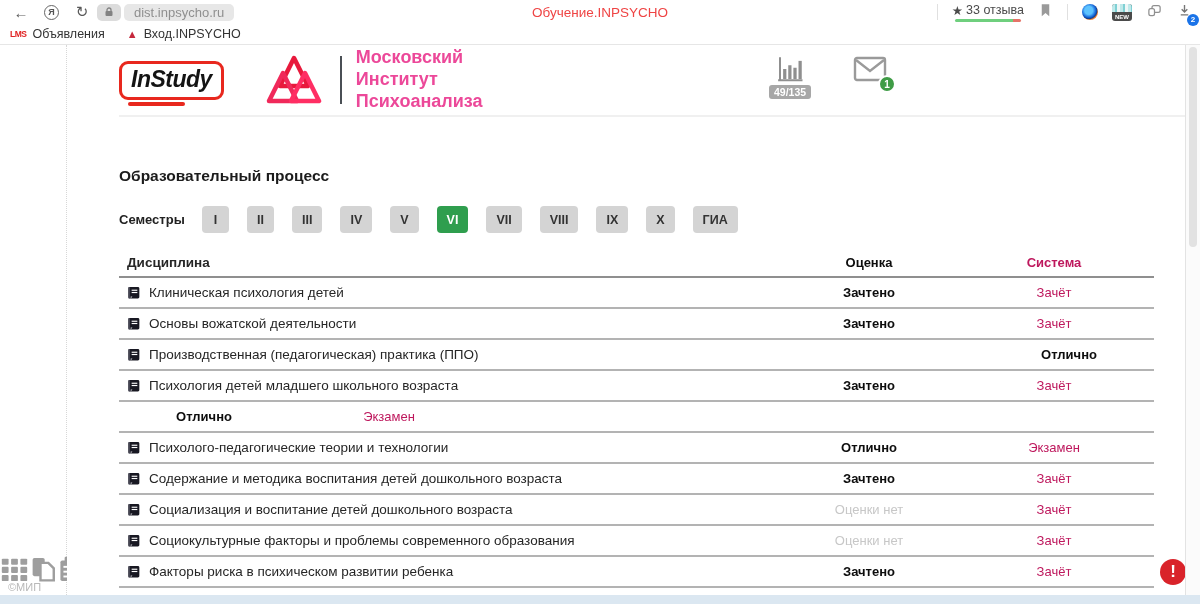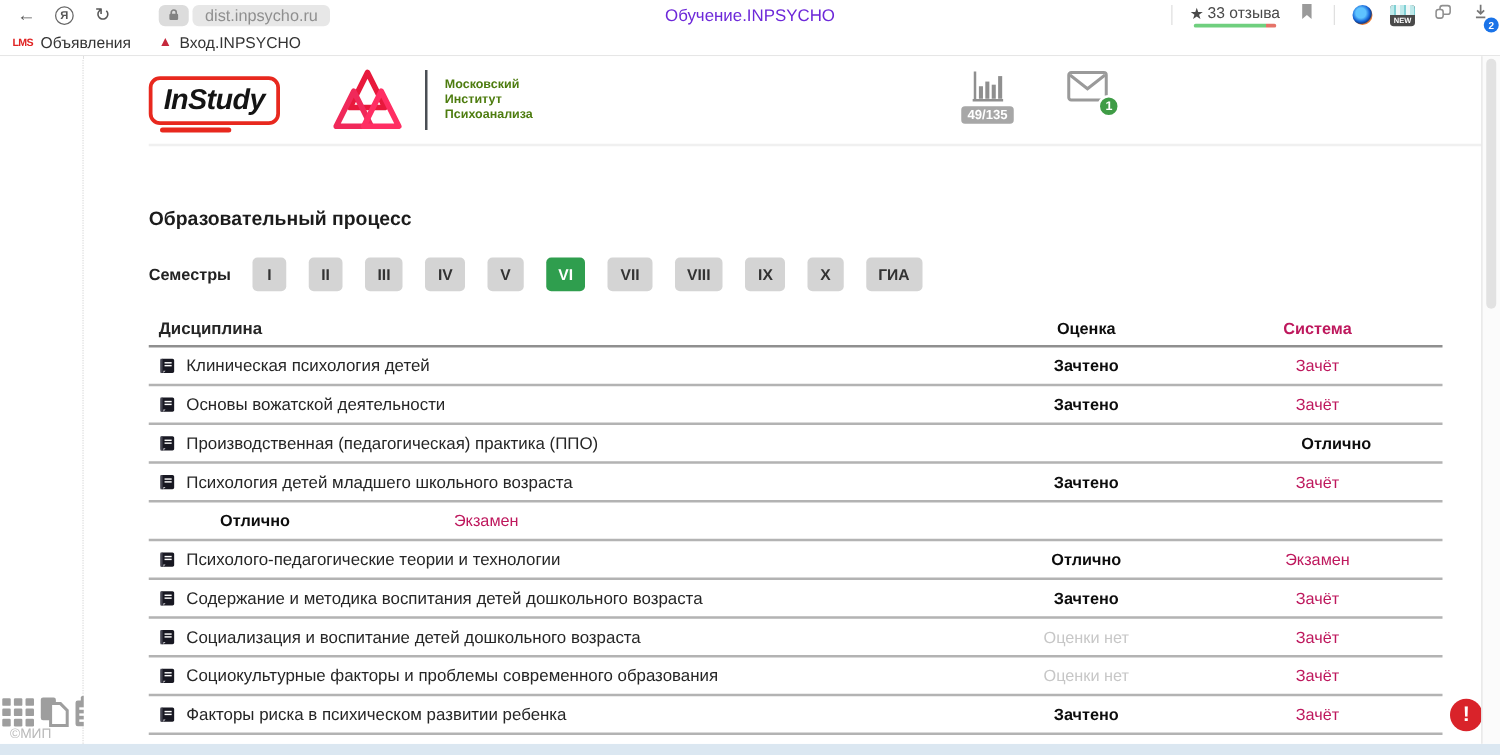--- a/index.html
+++ b/index.html
@@ -4,25 +4,25 @@
 <style>
   * { margin:0; padding:0; box-sizing:border-box; }
   html,body { width:1200px; height:604px; overflow:hidden;
     font-family:"Liberation Sans","DejaVu Sans",sans-serif; background:#fff; }
 
   
   .toolbar { height:24px; display:flex; align-items:center; background:#fff; position:relative; padding:0 8px; }
   .nav-glyph { color:#595959; font-size:15px; width:26px; text-align:center; cursor:pointer; }
   .ya-circle { width:15px; height:15px; border:1.6px solid #666; border-radius:50%;
     font-size:9px; color:#555; display:flex; align-items:center; justify-content:center; margin:0 10px; font-weight:bold;}
-  .addr { display:flex; align-items:center; margin-left:32px; gap:3px;}
+  .addr { display:flex; align-items:center; margin-left:2px; gap:3px;}
   .lock-pill { background:#dcdcdc; border-radius:5px; width:24px; height:17px; display:flex; align-items:center; justify-content:center;}
   .url-pill { background:#e7e7e7; border-radius:5px; height:17px; padding:0 10px; display:flex; align-items:center;
     color:#8f8f8f; font-size:13px; }
-  .tab-title { position:absolute; left:0; right:0; text-align:center; font-size:13.5px; color:#6d28d9; pointer-events:none;}
+  .tab-title { position:absolute; left:0; right:0; text-align:center; font-size:13.5px; color:#ef4444; pointer-events:none;}
   .tb-right { margin-left:auto; display:flex; align-items:center; gap:14px; z-index:2;}
   .vsep { width:1px; height:16px; background:#e0e0e0; }
   .rating { display:flex; flex-direction:column; align-items:center; font-size:12.5px; color:#4a4a4a; }
   .rating-row { display:flex; align-items:center; gap:3px; }
   .rating-bar { width:66px; height:3px; margin-top:1px; border-radius:2px;
     background:linear-gradient(to right,#6fcf7e 0 88%,#e57368 88% 100%); }
   .sphere { width:16px; height:16px; border-radius:50%;
     background:radial-gradient(circle at 42% 40%, #5ec3ff 0 30%, #1565d8 52%, #123f8c 62%, #f07f2e 70%, #e84b2b 100%); }
   .newbox { width:20px; height:17px; background:#4a4a4a; border-radius:3px; position:relative; overflow:hidden; }
   .newbox .nb-top { position:absolute; top:0; left:0; right:0; height:8px;
@@ -52,21 +52,21 @@
   .scroll { width:15px; background:#fbfbfb; border-left:1px solid #e3e3e3; position:relative;}
   .thumb { position:absolute; top:2px; left:3px; width:8px; height:200px; background:#e2e2e2; border-radius:4px;}
 
   
   .hdr { height:72px; border-bottom:2px solid #f0f0f0; position:relative; display:flex; align-items:center; }
   .instudy { border:3px solid #e8281e; border-radius:9px; padding:2px 9px 4px 9px; position:relative;
     font-weight:bold; font-size:23px; color:#141414; letter-spacing:-0.5px; font-style:italic; }
   .instudy::after { content:""; position:absolute; left:6px; bottom:-9px; width:58%; height:4px; background:#e8281e; border-radius:2px;}
   .mip-logo { margin-left:42px; display:flex; align-items:center; }
   .mip-sep { width:2px; height:48px; background:#4a4f55; margin:0 14px 0 18px; }
-  .mip-name { font-size:10px; font-weight:bold; color:#4d7c0f; line-height:1.22; }
+  .mip-name { font-size:18px; font-weight:bold; color:#ec4899; line-height:1.22; }
   .hdr-icons { position:absolute; left:650px; top:9px; display:flex; gap:42px; align-items:flex-start;}
   .stat { display:flex; flex-direction:column; align-items:center; cursor:pointer;}
   .stat-badge { margin-top:1px; background:#a7a7a7; color:#fff; font-size:10.5px; font-weight:bold;
     border-radius:3px; padding:1px 5px; }
   .mail { position:relative; cursor:pointer; margin-top:2px;}
   .badge-green { position:absolute; right:-9px; bottom:-7px; width:18px; height:18px; border-radius:50%;
     background:#3f9c46; border:2px solid #fff; color:#fff; font-size:10px; font-weight:bold;
     display:flex; align-items:center; justify-content:center; }
 
   .h1 { margin-top:50px; font-size:15.5px; font-weight:bold; color:#1c1c1c; }

